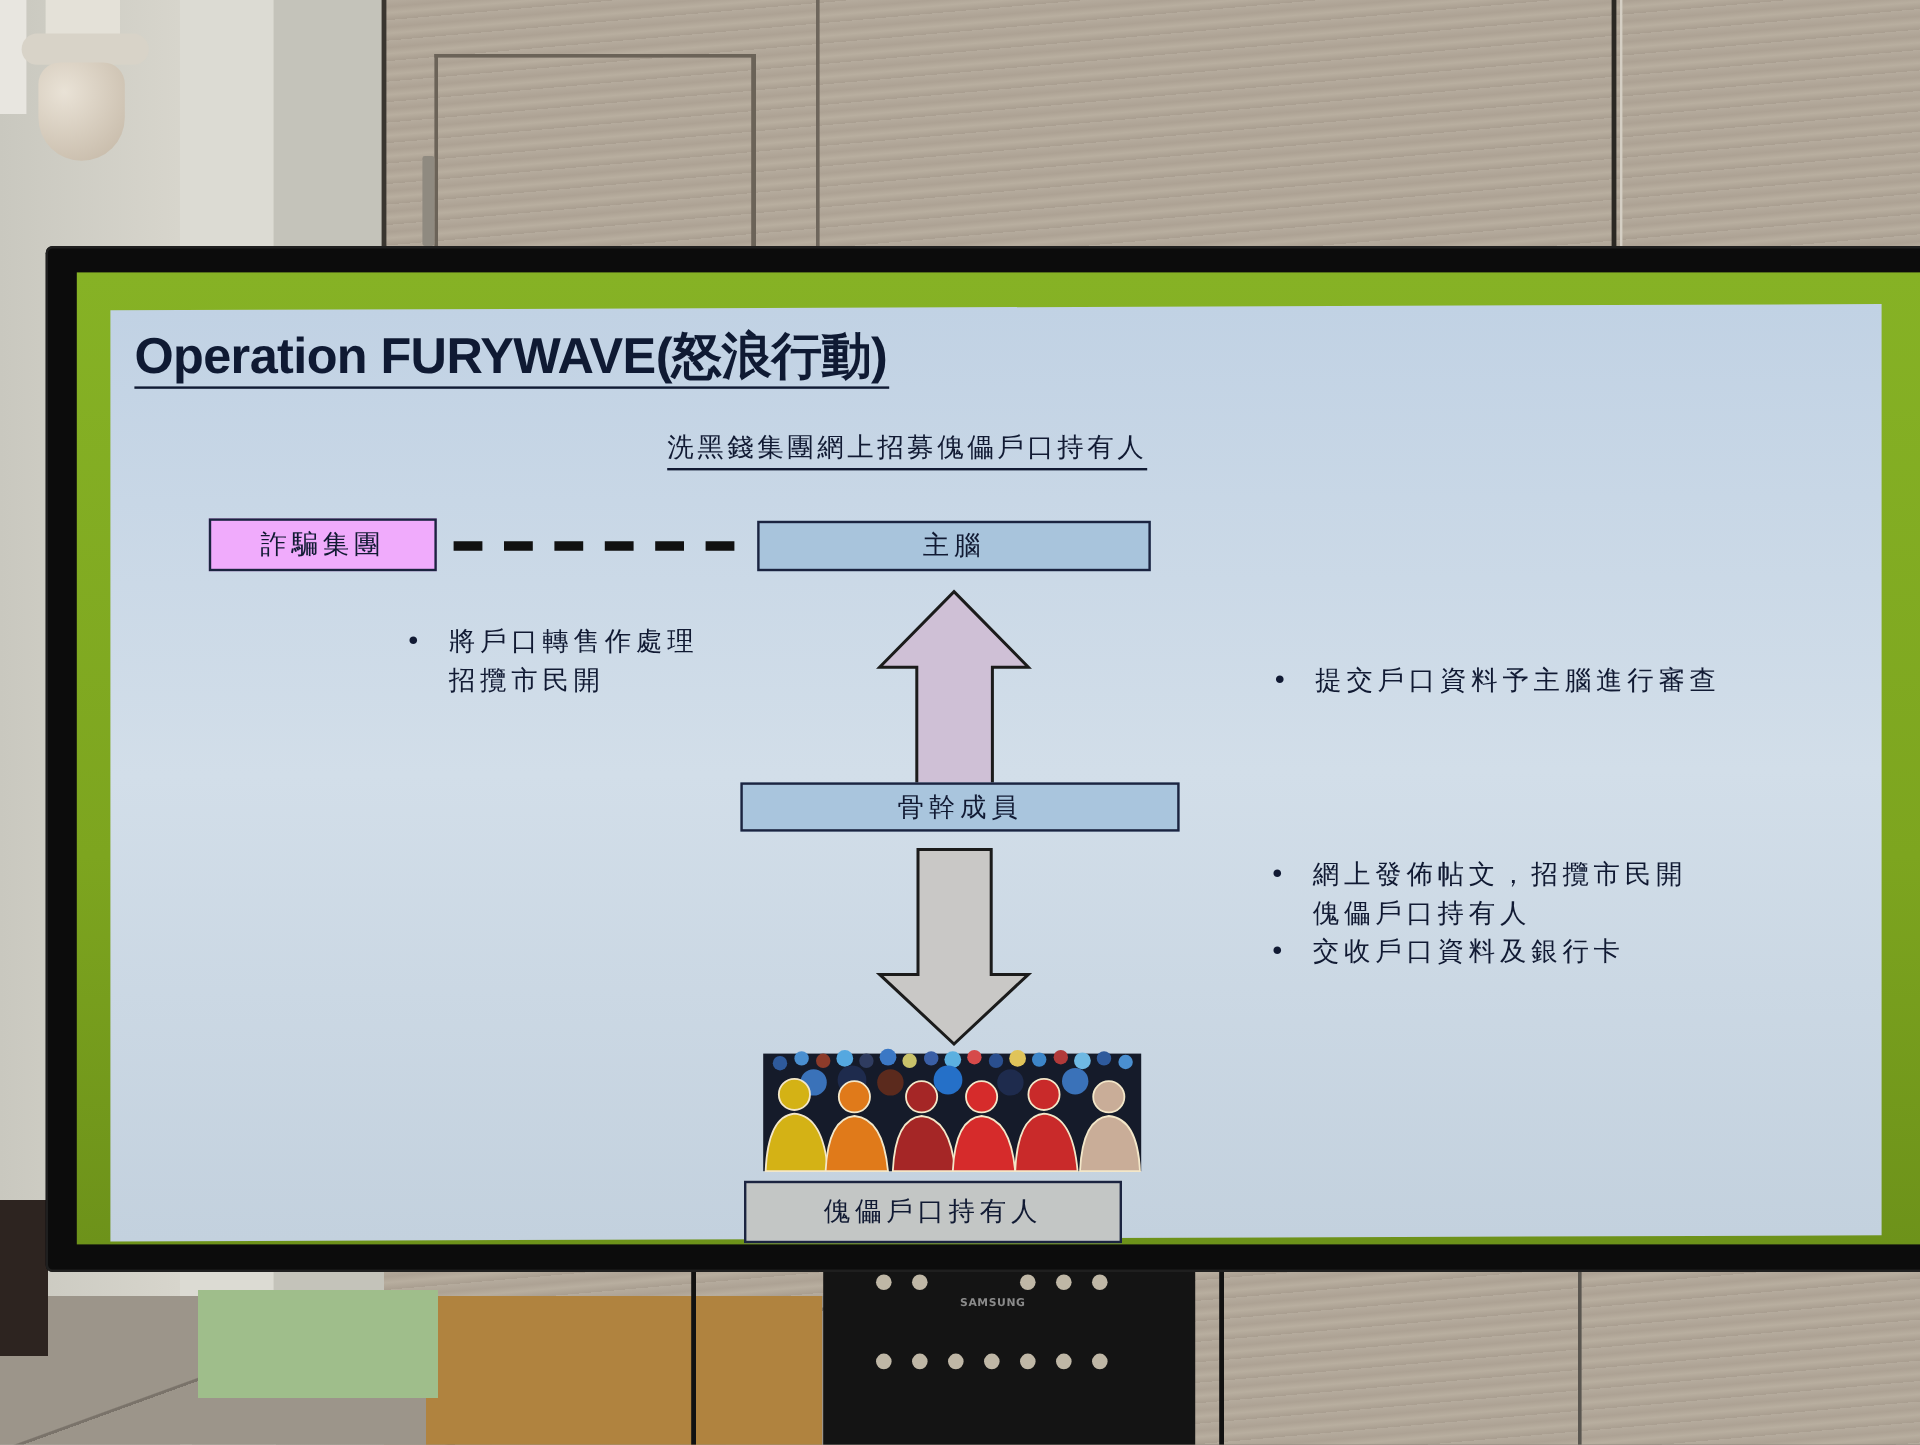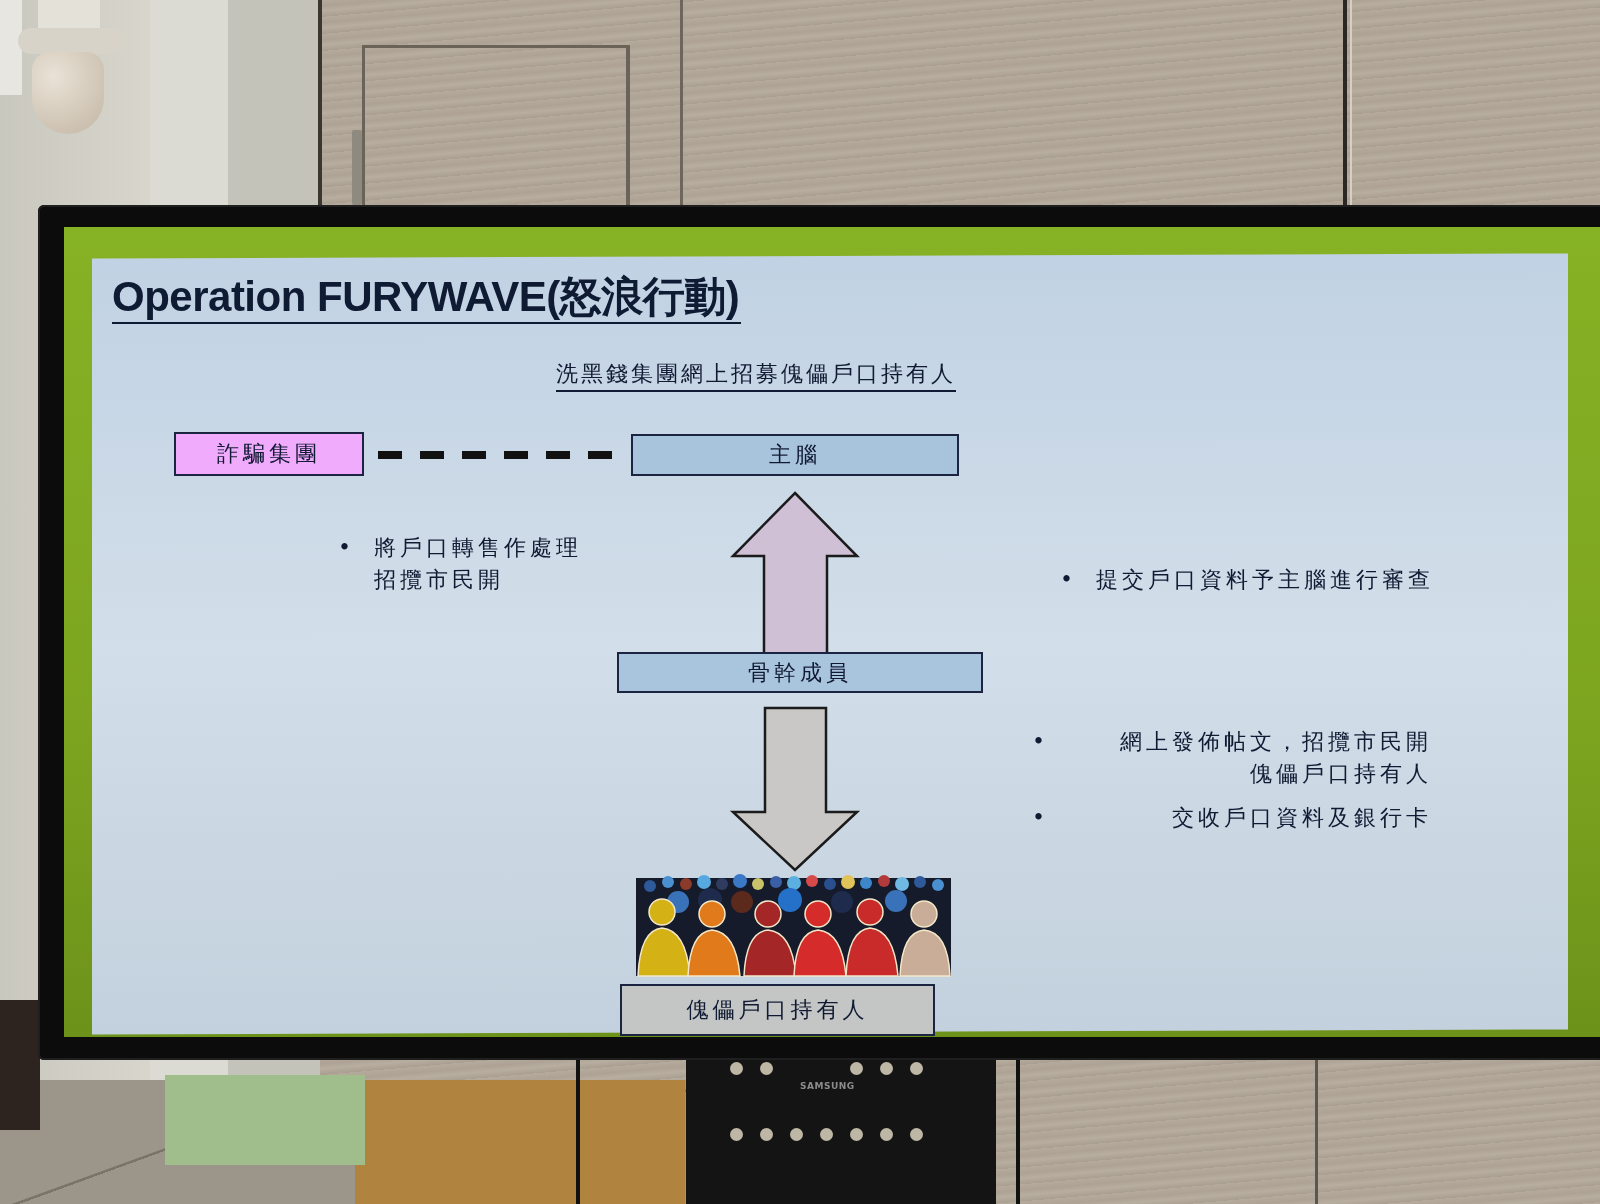--- a/index.html
+++ b/index.html
@@ -49,25 +49,25 @@
     border-bottom: 2px solid #111a33; line-height: 32px; white-space: nowrap; letter-spacing: 3px; }
 
   .box { position: absolute; border: 2px solid #1b2440; display: flex; align-items: center; justify-content: center;
     font-family: "DejaVu Serif", serif; font-size: 22px; color: #111a33; letter-spacing: 4px; }
   .box-scam { left: 142px; top: 432px; width: 190px; height: 44px; background: #f0abfc; margin-left: 32px; }
   .box-brain { left: 614px; top: 434px; width: 328px; height: 42px; background: #a8c4dc; margin-left: 17px; }
   .box-core { left: 617px; top: 652px; width: 366px; height: 41px; background: #a9c5dd; }
   .box-puppet { left: 620px; top: 984px; width: 315px; height: 52px; background: #c3c6c5; }
 
   .bullets { position: absolute; font-family: "DejaVu Serif", serif; font-size: 22px; color: #111a33; letter-spacing: 4px; line-height: 32px; }
-  .bullets li { list-style: none; position: relative; padding-left: 36px; margin-top: 12px; }
+  .bullets li { list-style: none; position: relative; padding-left: 36px; }
   .bullets li::before { content: "•"; position: absolute; left: 0; top: 0; }
   .b-left { left: 338px; top: 520px; width: 300px; }
   .b-right1 { left: 1060px; top: 552px; width: 440px; }
-  .b-right2 { left: 1032px; top: 714px; width: 400px; text-align: right; }
+  .b-right2 { left: 1058px; top: 714px; width: 400px; }
 
   svg.diagram { position: absolute; left: 0; top: 0; }
 </style>
 </head>
 <body>
 
 <div class="wall-left"></div>
 <div class="bracket"></div>
 <div class="pipe-top"></div>
 <div class="pipe-collar"></div>

